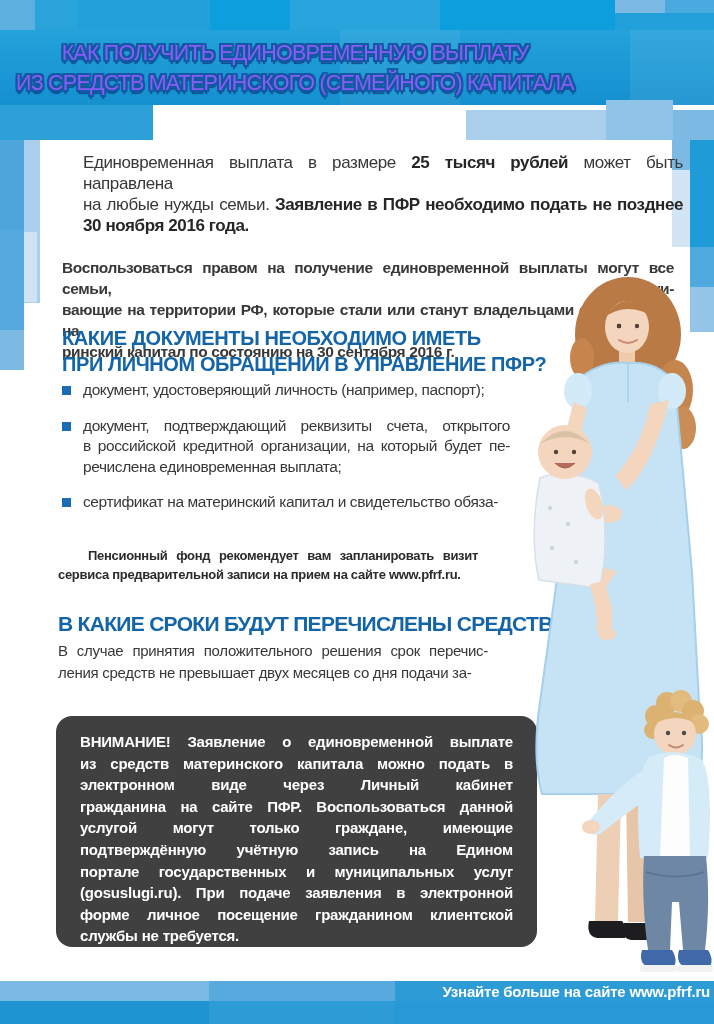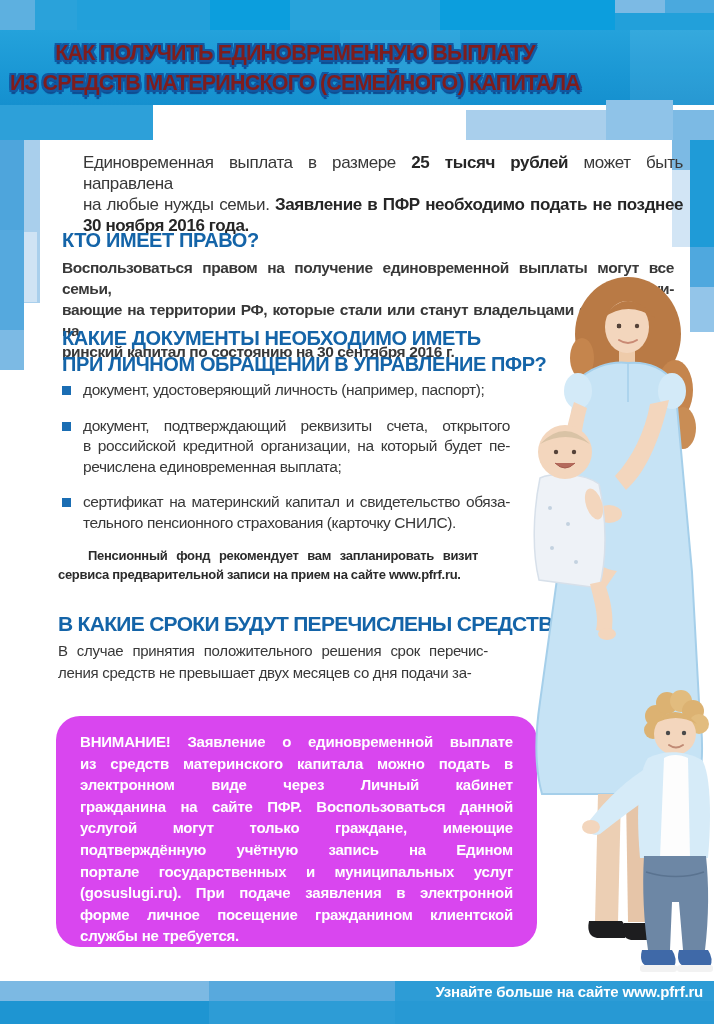--- a/index.html
+++ b/index.html
@@ -4,21 +4,21 @@
 <style>
   html,body{margin:0;padding:0;}
   body{background:#ffffff;font-family:"Liberation Sans","DejaVu Sans",sans-serif;}
   .poster{position:relative;width:714px;height:1024px;background:#ffffff;overflow:hidden;}
   .abs{position:absolute;}
 
   
   .band{left:0;top:30px;width:714px;height:75px;background:linear-gradient(180deg,#24a2db 0%,#1a97d4 60%,#1590cf 100%);}
   .band-ov1{left:340px;top:30px;width:120px;height:75px;background:rgba(255,255,255,0.06);}
   .band-ov2{left:630px;top:30px;width:84px;height:75px;background:rgba(255,255,255,0.08);}
-  .title{left:0;top:38px;width:590px;text-align:center;color:#7f1d1d;font-weight:bold;
+  .title{left:0;top:38px;width:590px;text-align:center;color:#8b5cf6;font-weight:normal;
          font-size:21.5px;line-height:30px;letter-spacing:-0.8px;white-space:nowrap;
          text-shadow:-2px -2px 0 #1258a2, 2px -2px 0 #1258a2, -2px 2px 0 #1258a2, 2px 2px 0 #1258a2,
                      0 -2px 0 #1258a2, 0 2px 0 #1258a2, -2px 0 0 #1258a2, 2px 0 0 #1258a2, 0 4px 1px #0d4a8f;}
 
   
   .para{color:#383838;}
   .ln{white-space:nowrap;}
   .just .ln{text-align:justify;text-align-last:justify;white-space:normal;}
   .just .ln:last-child{text-align-last:left;}
   .b, .bold{font-weight:bold;color:#262626;}
@@ -30,26 +30,26 @@
   .bullets{left:62px;top:380px;width:448px;font-size:15.5px;line-height:20.5px;letter-spacing:-0.4px;}
   .bullet-item{display:flex;margin-bottom:15px;}
   .bullet-sq{flex:0 0 9px;width:9px;height:9px;background:#1a6db3;margin:6px 12px 0 0;}
   .bullet-text{flex:1;}
   .recommend{left:58px;top:547px;width:420px;font-size:13px;line-height:18.5px;letter-spacing:-0.3px;font-weight:bold;color:#2b2b2b;}
   .recommend .ln:first-child{text-indent:30px;}
   .h3{left:58px;top:612px;font-size:21px;letter-spacing:-0.7px;}
   .terms-body{left:58px;top:640px;width:430px;font-size:15px;line-height:21.5px;letter-spacing:-0.3px;}
 
   
-  .attention{left:56px;top:716px;width:481px;height:231px;background:#d946ef;border-radius:24px;box-sizing:border-box;
+  .attention{left:56px;top:716px;width:481px;height:231px;background:#404040;border-radius:16px;box-sizing:border-box;
              padding:15px 24px 0 24px;color:#ffffff;font-weight:bold;font-size:15px;line-height:21.6px;letter-spacing:-0.2px;}
 
   
   .footer-seg{height:20px;}
-  .footer-text{left:9px;top:983px;width:694px;text-align:right;color:#ffffff;font-weight:bold;font-size:15px;letter-spacing:-0.2px;}
+  .footer-text{left:16px;top:983px;width:694px;text-align:right;color:#ffffff;font-weight:bold;font-size:15px;letter-spacing:-0.2px;}
 
   
 </style>
 </head>
 <body>
 
 <div class="poster">
 
   <div>
     <div class="abs" style="left:0;top:0;width:35px;height:35px;background:#5db0e0;"></div>
@@ -94,21 +94,20 @@
     <div class="abs" style="left:672px;top:140px;width:18px;height:30px;background:#7cbae4;"></div>
     <div class="abs" style="left:672px;top:170px;width:18px;height:77px;background:#d2e5f5;"></div>
   </div>
 
   <div class="abs intro para just">
       <div class="ln"><span>Единовременная выплата в размере </span><span class="b">25 тысяч рублей</span><span> может быть направлена</span></div>
       <div class="ln"><span>на любые нужды семьи.  </span><span class="b">Заявление в ПФР необходимо подать не позднее</span></div>
       <div class="ln"><span class="b">30 ноября 2016 года.</span></div>
     </div>
 
-  <div class="abs h-blue h1">КТО ИМЕЕТ ПРАВО?</div>
   <div class="abs who-body para just">
       <div class="ln">Воспользоваться правом на получение единовременной выплаты могут все семьи, прожи-</div>
       <div class="ln">вающие на территории РФ, которые стали или станут владельцами сертификата на мате-</div>
       <div class="ln">ринский капитал по состоянию на 30 сентября 2016 г.</div>
     </div>
 
   <div class="abs h-blue h2">
     <div>КАКИЕ ДОКУМЕНТЫ НЕОБХОДИМО ИМЕТЬ</div>
     <div>ПРИ ЛИЧНОМ ОБРАЩЕНИИ В УПРАВЛЕНИЕ ПФР?</div>
   </div>
@@ -124,21 +123,20 @@
       <div class="bullet-text para just">
           <div class="ln">документ, подтверждающий реквизиты счета, открытого</div>
           <div class="ln">в российской кредитной организации, на который будет пе-</div>
           <div class="ln">речислена единовременная выплата;</div>
         </div>
     </div>
     <div class="bullet-item">
       <div class="bullet-sq"></div>
       <div class="bullet-text para just">
           <div class="ln">сертификат на материнский капитал и свидетельство обяза-</div>
-          <div class="ln">тельного пенсионного страхования (карточку СНИЛС).</div>
         </div>
     </div>
   </div>
 
   <div class="abs recommend just">
       <div class="ln">Пенсионный фонд рекомендует вам запланировать визит</div>
       <div class="ln">сервиса предварительной записи на прием на сайте www.pfrf.ru.</div>
     </div>
 
   <div class="abs h-blue h3">В КАКИЕ СРОКИ БУДУТ ПЕРЕЧИСЛЕНЫ СРЕДСТВА?</div>

